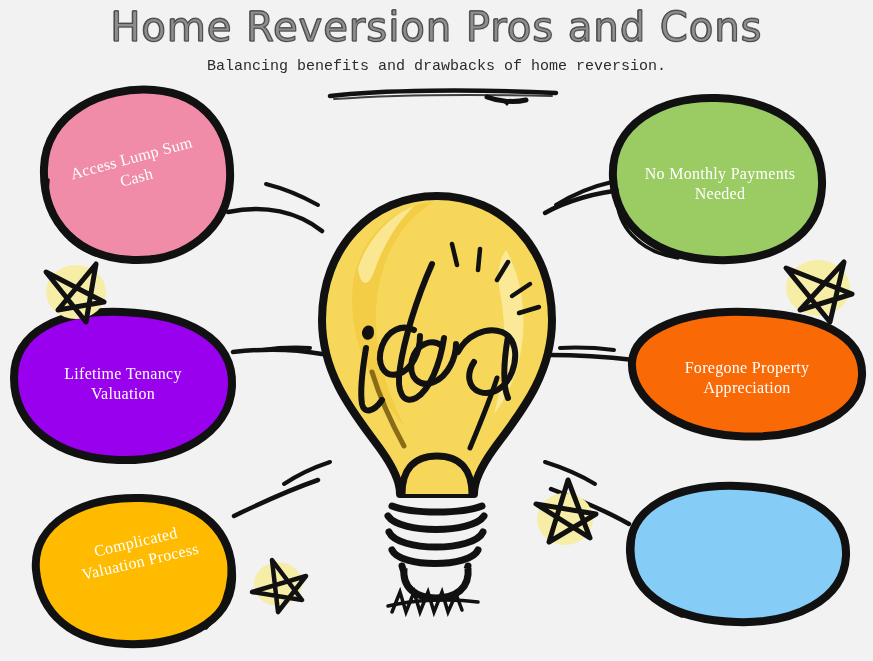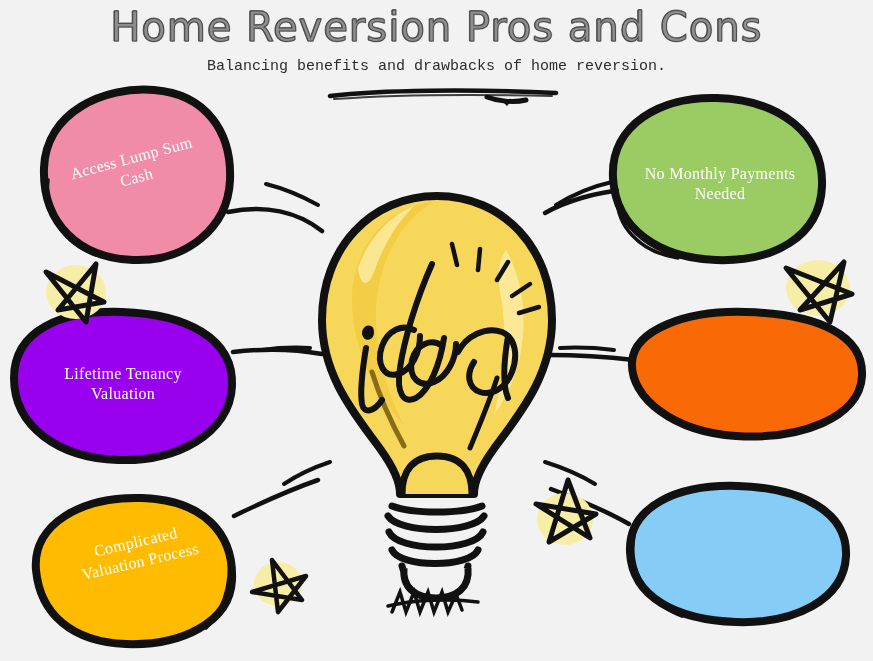--- a/index.html
+++ b/index.html
@@ -217,20 +217,22 @@
 
   <div class="bubble-label" style="left:40px;  top:148px; width:188px; transform:rotate(-15deg);">Access Lump Sum
 Cash</div>
 
   <div class="bubble-label" style="left:620px; top:152px; width:200px;margin-top:12px;">No Monthly Payments
 Needed</div>
 
   <div class="bubble-label" style="left:28px;  top:364px; width:190px;">Lifetime Tenancy
 Valuation</div>
 
+  <div class="bubble-label" style="left:648px; top:358px; width:198px;">Foregone Property
+Appreciation</div>
 
   <div class="bubble-label" style="left:44px;  top:532px; width:188px; transform:rotate(-13deg);">Complicated
 Valuation Process</div>
 
 
   <div class="bubble-hit" style="left:44px;  top:88px;  width:190px; height:174px;"></div>
   <div class="bubble-hit" style="left:612px; top:96px;  width:212px; height:166px;"></div>
   <div class="bubble-hit" style="left:12px;  top:310px; width:222px; height:152px;"></div>
   <div class="bubble-hit" style="left:630px; top:310px; width:234px; height:128px;"></div>
   <div class="bubble-hit" style="left:34px;  top:496px; width:200px; height:150px;"></div>

